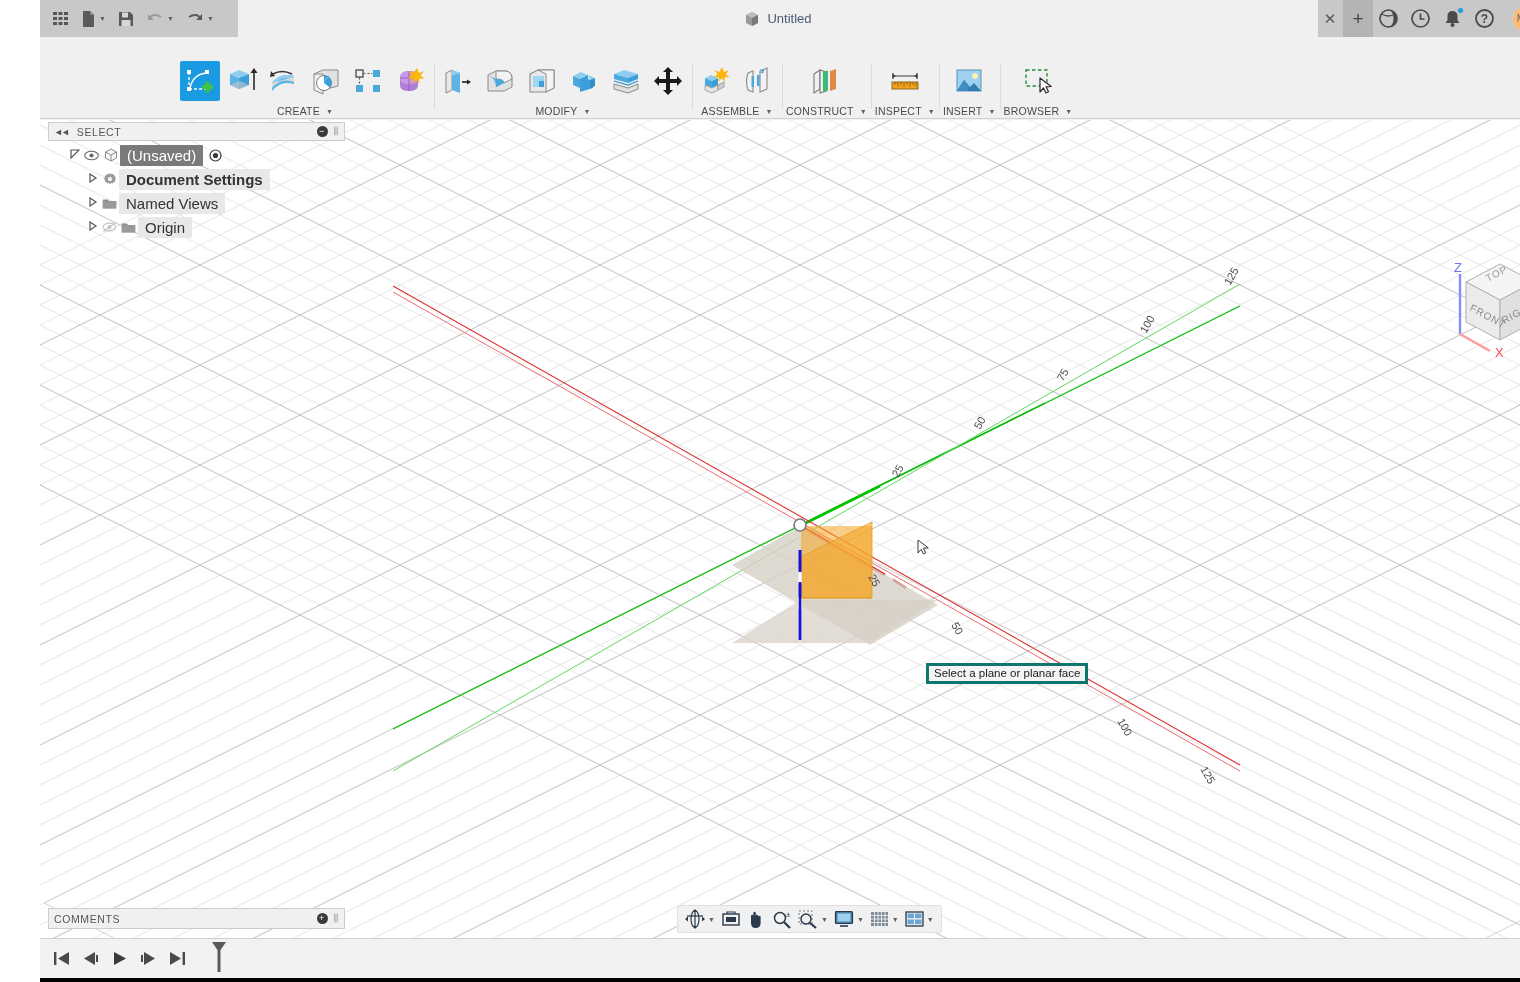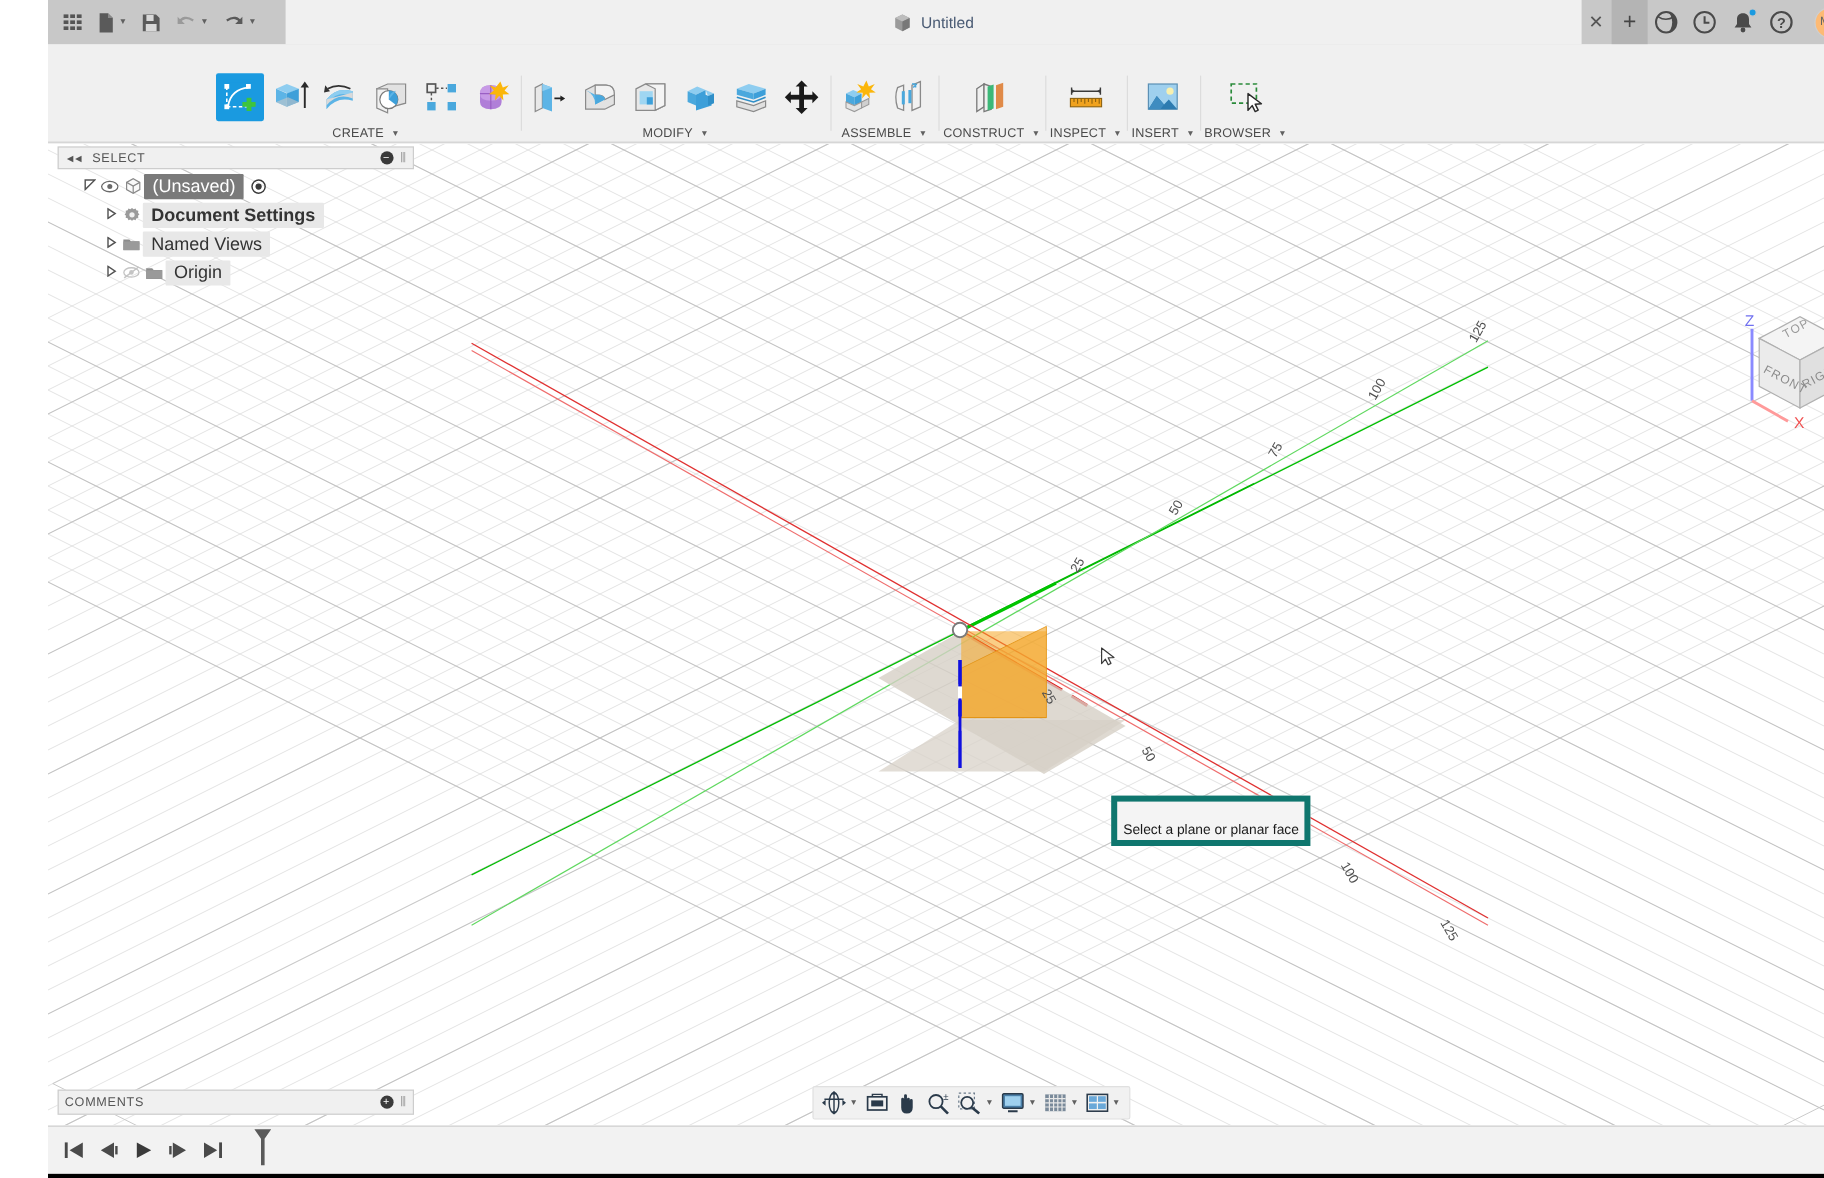--- a/index.html
+++ b/index.html
@@ -149,22 +149,22 @@
 
   
   .viewport {
     position: absolute; left: 0; top: 120px; width: 1516px; height: 818px;
     background: #ffffff; overflow: hidden;
   }
   .vp-svg { position: absolute; left: 0; top: 0; }
 
   .tooltip {
     position: absolute; left: 886px; top: 543px;
-    background: #f4f4f4; border: 5px solid #0f766e;
-    font-size: 11.5px; color: #1a1a1a; padding: 18px 5px 2px 5px;
+    background: #f4f4f4; border: 3px solid #0f766e;
+    font-size: 11.5px; color: #1a1a1a; padding: 1px 5px 2px 5px;
     white-space: nowrap; z-index: 30;
   }
 
   
   .viewcube { position: absolute; left: 1398px; top: 132px; width: 110px; height: 110px; }
 
   
   .navbar {
     position: absolute; left: 637px; top: 785px; height: 28px;
     background: #f1f1f1; border: 1px solid #e0e0e0; border-radius: 2px;

